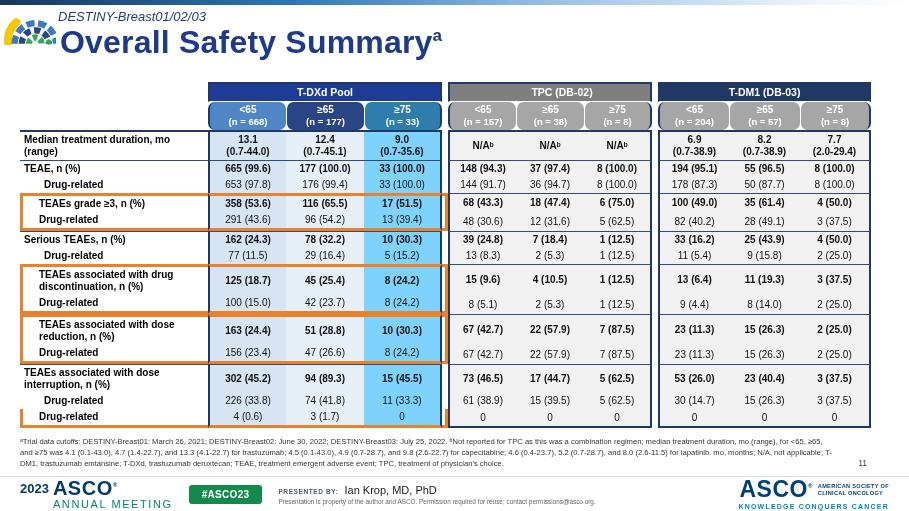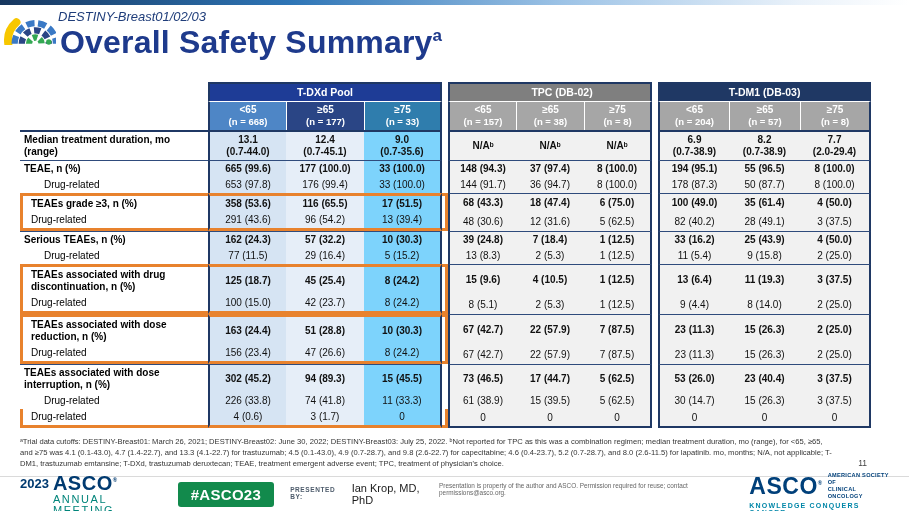--- a/index.html
+++ b/index.html
@@ -14,64 +14,64 @@
   .title{position:absolute;left:60px;top:24px;font-size:32px;font-weight:700;color:#1E3A8C;letter-spacing:.2px;}
   .title sup{font-size:17px;vertical-align:super;}
 
   
   .tablewrap{position:absolute;left:20px;top:82px;}
   table{border-collapse:separate;border-spacing:0;table-layout:fixed;width:851px;}
   th,td{font-family:"Liberation Sans",sans-serif;}
   td{font-size:10px;padding:2px 2px;text-align:center;vertical-align:middle;
      white-space:pre-line;line-height:1.2;color:#111;}
   .c-label{text-align:left;padding-left:4px;font-weight:700;color:#000;}
-  .c-label.indent{padding-left:24px;font-weight:400;}
+  .c-label.indent{padding-left:24px;font-weight:700;}
   td.bold{font-weight:700;}
   .c-tdxd1{background:#D6E4F3;} .c-tdxd2{background:#E6EEF8;} .c-tdxd3{background:#7dd3fc;}
   .c-gray{background:#F1F1F1;}
   .c-sp,.c-sp2{background:#ffffff;padding:0;}
 
   .sec-l{border-left:2px solid #1F3864;} .sec-r{border-right:2px solid #1F3864;}
   tbody tr.group-start td:not(.c-sp):not(.c-sp2){border-top:1px solid #2F4B7C;}
   tbody tr:first-child td:not(.c-sp):not(.c-sp2){border-top:2px solid #1F3864;}
   tbody tr:last-child td:not(.c-sp):not(.c-sp2){border-bottom:2px solid #1F3864;}
 
   
-  tbody tr.hl td:first-child{border-left:3px solid #E8822D;padding-left:8px;}
+  tbody tr.hl td:first-child{border-left:3px solid #E8822D;padding-left:16px;}
   tbody tr.hl td:nth-child(5){border-right:3px solid #E8822D;}
   tbody tr.hl-start td:nth-child(-n+5){border-top:3px solid #E8822D !important;}
   tbody tr.hl-end td:nth-child(-n+5){border-bottom:3px solid #E8822D !important;}
 
   
   th{padding:0;margin-top:12px;}
   .sec-head{color:#fff;font-weight:700;font-size:10.5px;padding:2px 0 3px;
     border-top:2px solid #1F3864;border-left:2px solid #1F3864;border-right:2px solid #1F3864;
     border-bottom:1px solid #fff;}
   .sec-head.tdxd{background:#1E3C96;} .sec-head.tpc{background:#7F7F7F;padding-left:24px;} .sec-head.tdm1{background:#1F3864;}
-  .sub{color:#fff;font-weight:700;font-size:9.5px;line-height:1.18;padding:2px 0 3px;vertical-align:middle;}
+  .sub{color:#fff;font-weight:700;font-size:9.5px;line-height:1.18;padding:2px 0 3px;vertical-align:middle;border-radius:7px;}
   .sub .age{font-size:10px;} .sub .nn{font-size:9.5px;font-weight:700;}
   .sub1{background:#4E86C6;} .sub2{background:#2A4585;} .sub3{background:#2F7DAD;} .subg{background:#A6A6A6;}
   .wsep{border-left:1px solid #ffffff;}
   .corner,.gap-head{background:transparent;}
 
   
   .footnote{position:absolute;left:20px;top:437px;width:812px;font-size:7.6px;line-height:1.42;color:#333;}
   .pageno{position:absolute;right:42px;top:458px;font-size:8.5px;color:#444;}
 
   
   .footer{position:absolute;left:0;right:0;bottom:0;height:35px;background:#fff;
     border-top:1px solid #DADADA;display:flex;align-items:center;padding:0 20px;gap:16px;box-sizing:border-box;}
   .am-lockup{display:flex;align-items:flex-start;gap:4px;}
   .am-year{font-size:13px;font-weight:700;color:#003A70;margin-top:3px;}
   .am-col{display:flex;flex-direction:column;line-height:1;}
   .am-asco{font-size:20px;font-weight:700;color:#003A70;letter-spacing:.5px;}
   .am-asco sup{font-size:6px;vertical-align:super;}
   .am-meeting{font-size:11px;color:#00847A;letter-spacing:1.6px;margin-top:1px;}
-  .badge{background:#128A4C;color:#fff;font-weight:700;font-size:15px;padding:4px 13px;border-radius:3px;letter-spacing:.3px;}
-  .presented{display:flex;flex-direction:row;gap:2px;}
+  .badge{background:#128A4C;color:#fff;font-weight:700;font-size:10px;padding:4px 13px;border-radius:3px;letter-spacing:.3px;}
+  .presented{display:flex;flex-direction:column;gap:2px;}
   .pb-line{display:flex;align-items:baseline;gap:6px;}
   .pb-label{font-size:6.5px;font-weight:700;color:#4D5B6B;letter-spacing:.6px;}
   .pb-name{font-size:11px;color:#1a1a1a;}
   .pb-disclaimer{font-size:6.4px;color:#666;}
   .asco-right{margin-left:auto;display:flex;flex-direction:column;align-items:flex-end;line-height:1;}
   .ar-top{display:flex;align-items:center;gap:5px;}
   .ar-asco{font-size:23px;font-weight:700;color:#00407A;letter-spacing:.5px;}
   .ar-asco sup{font-size:6px;vertical-align:super;}
   .ar-society{font-size:5.6px;color:#00407A;font-weight:700;letter-spacing:.3px;line-height:1.25;text-align:left;}
   .ar-tagline{font-size:7px;color:#0086A8;font-weight:700;letter-spacing:1.2px;margin-top:2px;}
@@ -236,21 +236,21 @@
             <td class="c-gray">12 (31.6)</td>
             <td class="c-gray sec-r">5 (62.5)</td>
             <td class="c-sp2"></td>
             <td class="c-gray sec-l">82 (40.2)</td>
             <td class="c-gray">28 (49.1)</td>
             <td class="c-gray sec-r">3 (37.5)</td>
           </tr>
           <tr class="group-start">
             <td class="c-label">Serious TEAEs, n (%)</td>
             <td class="c-tdxd1 sec-l bold">162 (24.3)</td>
-            <td class="c-tdxd2 bold">57 (32.2)</td>
+            <td class="c-tdxd2 bold">78 (32.2)</td>
             <td class="c-tdxd3 sec-r bold">10 (30.3)</td>
             <td class="c-sp"></td>
             <td class="c-gray sec-l bold">39 (24.8)</td>
             <td class="c-gray bold">7 (18.4)</td>
             <td class="c-gray sec-r bold">1 (12.5)</td>
             <td class="c-sp2"></td>
             <td class="c-gray sec-l bold">33 (16.2)</td>
             <td class="c-gray bold">25 (43.9)</td>
             <td class="c-gray sec-r bold">4 (50.0)</td>
           </tr>

